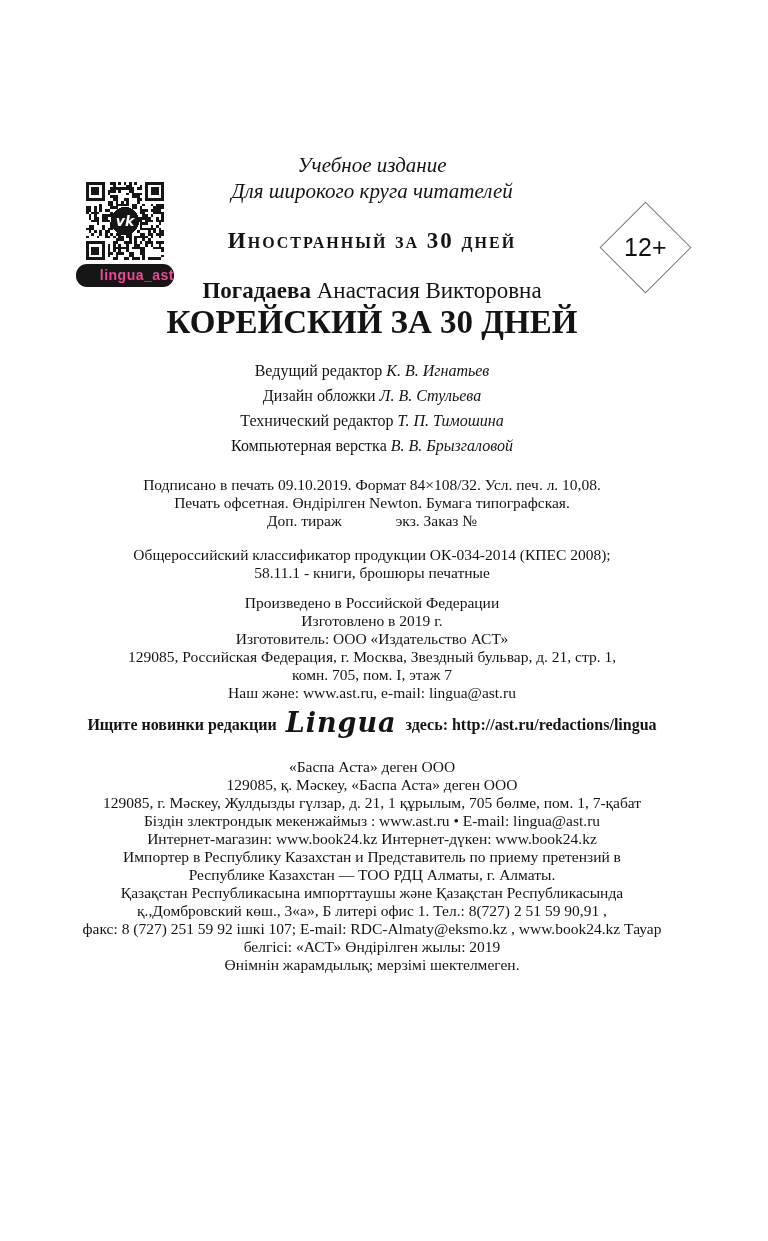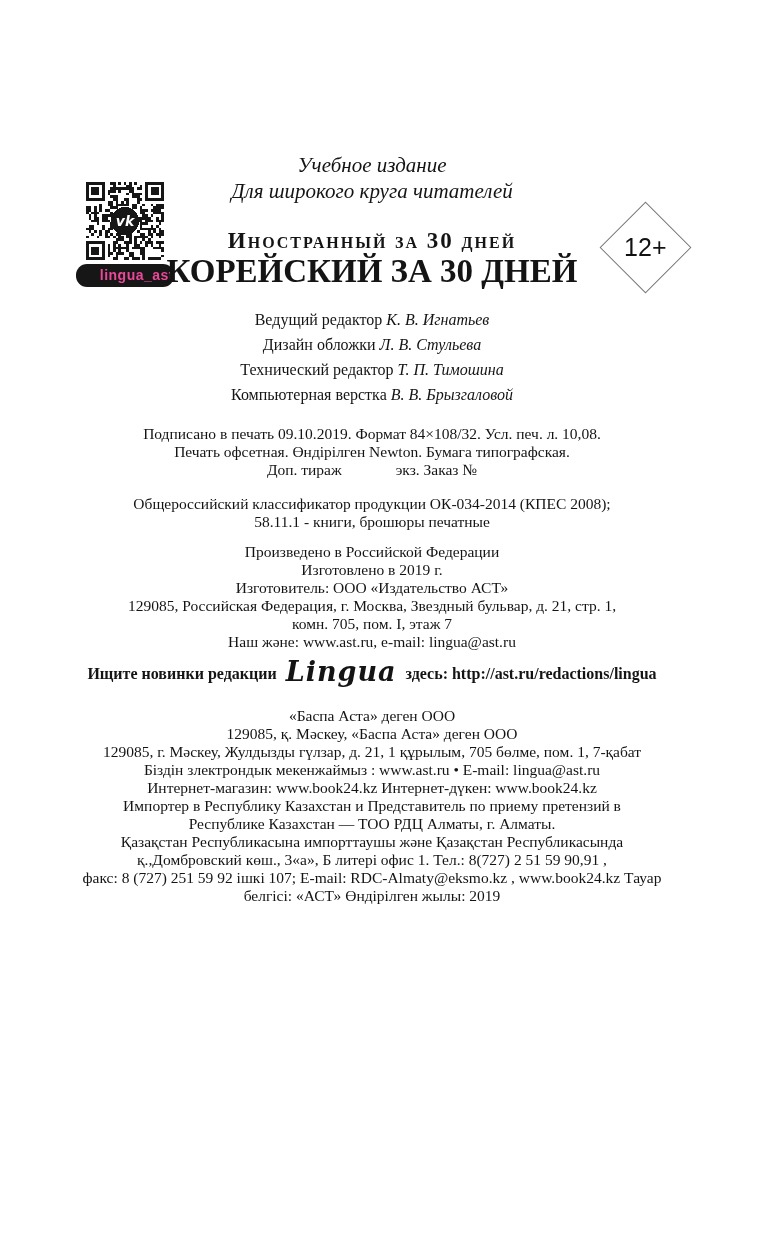--- a/index.html
+++ b/index.html
@@ -383,20 +383,24 @@
 
   <div class="column">
 
     <div class="edition-block">
       <div>Учебное издание</div>
       <div>Для широкого круга читателей</div>
     </div>
 
     <div class="series-title">Иностранный за 30 дней</div>
 
+    <div class="author-line">
+      <span class="author-surname">Погадаева</span>
+      <span>Анастасия Викторовна</span>
+    </div>
 
     <h1 class="book-title">КОРЕЙСКИЙ ЗА 30 ДНЕЙ</h1>
 
     <div class="credits">
       <div>
         <span>Ведущий редактор</span>
         <span class="credit-name">К. В. Игнатьев</span>
       </div>
       <div>
         <span>Дизайн обложки</span>
@@ -445,16 +449,17 @@
       <div>129085, қ. Мәскеу, «Баспа Аста» деген ООО</div>
       <div>129085, г. Мәскеу, Жулдызды гүлзар, д. 21, 1 құрылым, 705 бөлме, пом. 1, 7-қабат</div>
       <div>Біздін злектрондык мекенжаймыз : www.ast.ru •  E-mail: lingua@ast.ru</div>
       <div>Интернет-магазин: www.book24.kz Интернет-дүкен: www.book24.kz</div>
       <div>Импортер в Республику Казахстан и Представитель по приему претензий в</div>
       <div>Республике Казахстан — ТОО РДЦ Алматы, г. Алматы.</div>
       <div>Қазақстан Республикасына импорттаушы және Қазақстан Республикасында</div>
       <div>қ.,Домбровский көш., 3«а», Б литері офис 1. Тел.: 8(727) 2 51 59 90,91 ,</div>
       <div>факс: 8 (727) 251 59 92 ішкі 107; E-mail: RDC-Almaty@eksmo.kz , www.book24.kz Тауар</div>
       <div>белгісі: «АСТ» Өндірілген жылы: 2019</div>
+      <div>Өнімнін жарамдылық; мерзімі шектелмеген.</div>
     </div>
 
   </div>
 </div>
 
 </body></html>

